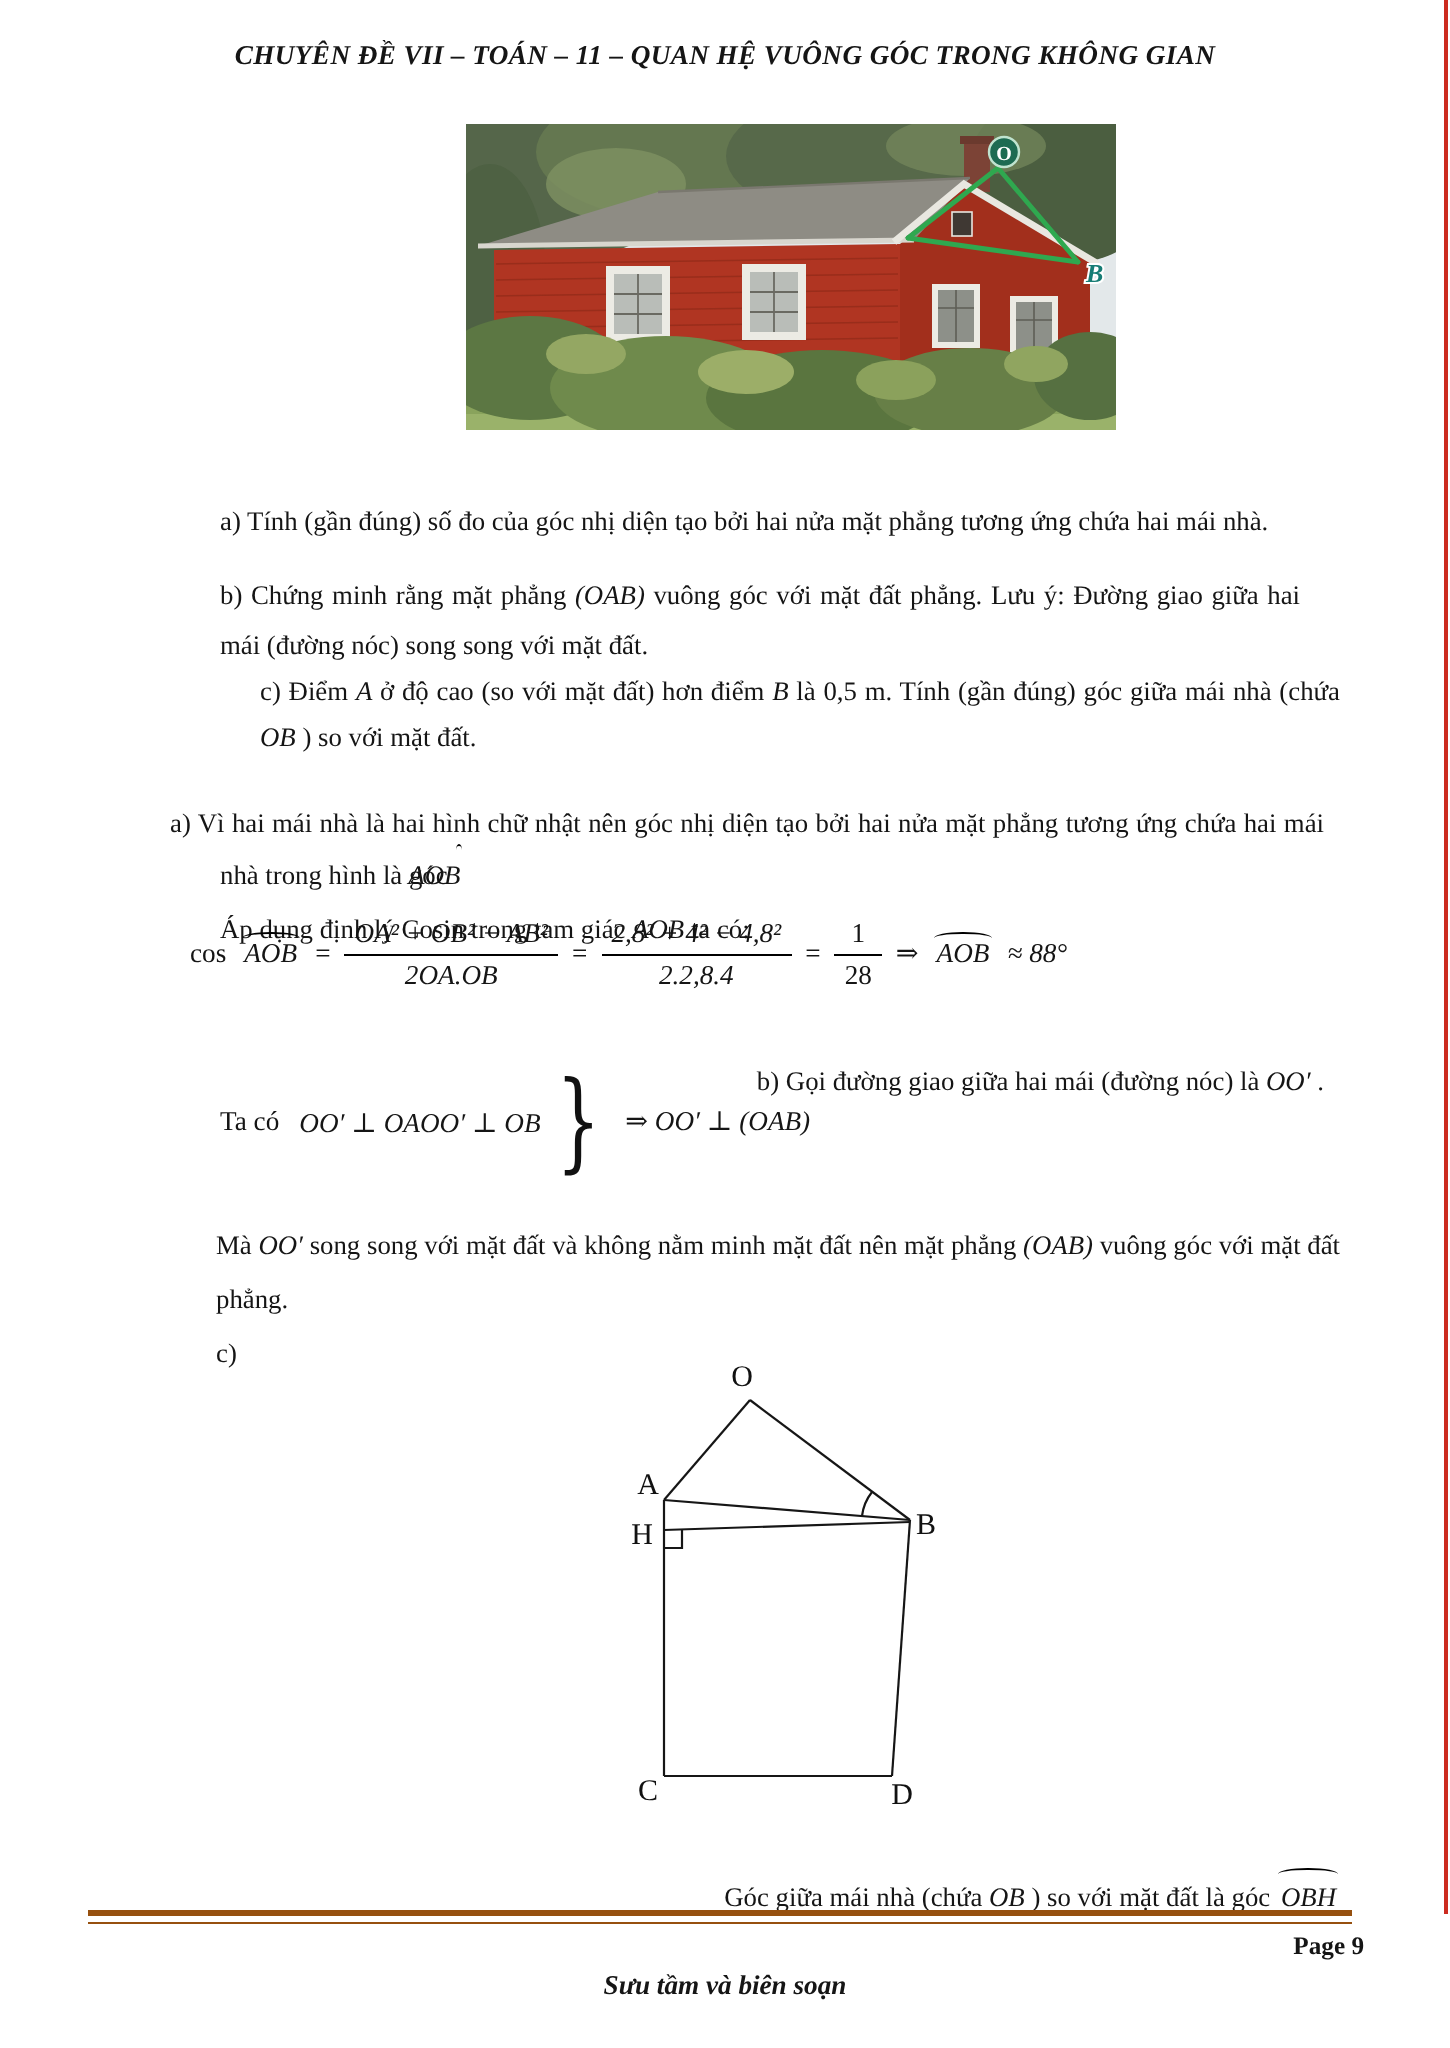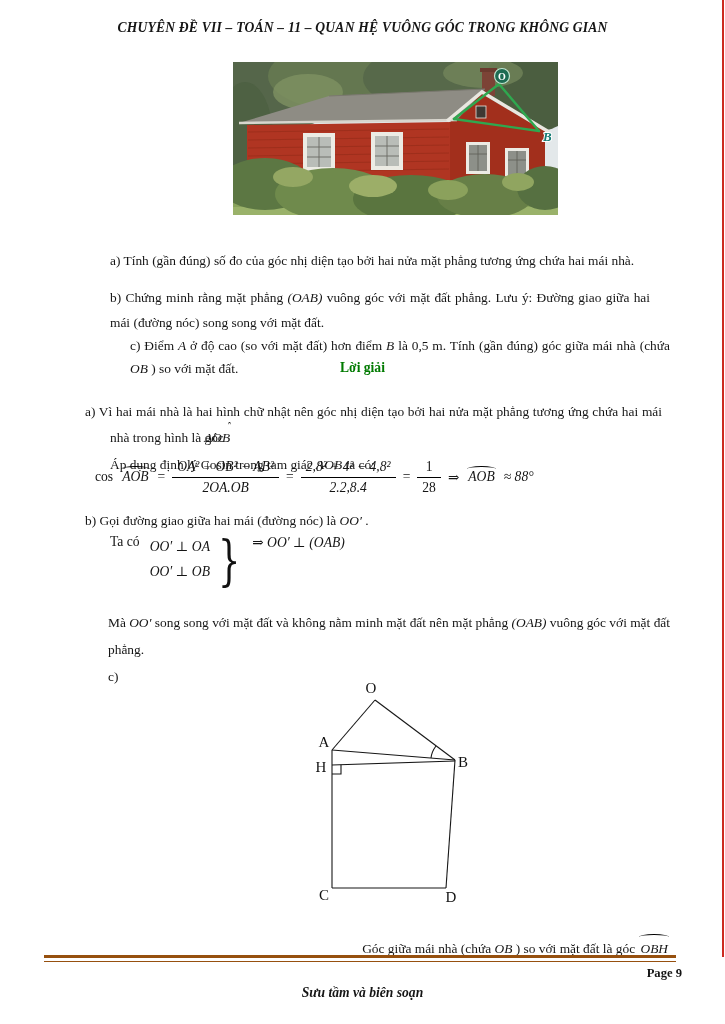--- a/index.html
+++ b/index.html
@@ -42,27 +42,27 @@
     gap:7px;font-size:13.6px;font-style:italic;
   }
   .frac{display:inline-flex;flex-direction:column;line-height:1.3;text-align:center;}
   .frac .num{border-bottom:1px solid #000;padding:0 5px 1px;}
   .frac .den{padding:1px 5px 0;}
   .overarc{position:relative;display:inline-block;font-style:italic;padding:0 2px;}
   .overarc::before{
     content:"";position:absolute;left:1px;right:1px;top:-3px;height:5px;
     border-top:1.3px solid #000;border-radius:50% 50% 0 0;
   }
-  #sol-b{left:85px;top:496px;width:577px;text-align:left;}
+  #sol-b{left:85px;top:516px;width:577px;text-align:right;}
   .cases{
-    position:absolute;left:110px;top:534px;display:flex;
+    position:absolute;left:110px;top:534px;display:flex;align-items:center;
     font-size:13.6px;
   }
   .cases .label{margin-right:10px;}
-  .cases .rows{display:flex;flex-direction:column;font-style:italic;line-height:25px;}
+  .cases .rows{display:flex;flex-direction:row;font-style:italic;line-height:25px;}
   .cases .brace{
     font-family:"DejaVu Serif",serif;font-size:54px;font-weight:400;
     transform:scaleX(.65);line-height:1;margin-left:2px;color:#111;
   }
   .cases .result{font-style:italic;margin-left:6px;}
   #ma-p{left:108px;top:596px;width:562px;line-height:27px;}
   #c-label{left:108px;top:652px;}
   .figure-diagram{position:absolute;left:283px;top:680px;width:225px;height:230px;}
   .figure-diagram svg{display:block;width:100%;height:100%;}
   #final-line{left:110px;top:924px;width:560px;text-align:right;}
@@ -175,21 +175,20 @@
   </p>
 
   <p class="para" id="prob-b">
     <span>b) Chứng minh rằng mặt phẳng </span><span class="it">(OAB)</span><span> vuông góc với mặt đất phẳng. Lưu ý: Đường giao giữa hai mái (đường nóc) song song với mặt đất.</span>
   </p>
 
   <p class="para" id="prob-c">
     <span>c) Điểm </span><span class="it">A</span><span> ở độ cao (so với mặt đất) hơn điểm </span><span class="it">B</span><span> là 0,5 m. Tính (gần đúng) góc giữa mái nhà (chứa </span><span class="it">OB</span><span> ) so với mặt đất.</span>
   </p>
 
-  <div class="loi-giai">Lời giải</div>
 
   <p class="para" id="cosin-line">
     <span>Áp dụng định lý Cosin trong tam giác </span><span class="it">AOB</span><span> ta có:</span>
   </p>
 
   <p class="para hang" id="sol-a">
     <span>a) Vì hai mái nhà là hai hình chữ nhật nên góc nhị diện tạo bởi hai nửa mặt phẳng tương ứng chứa hai mái nhà trong hình là góc </span><span class="overarc">AOB</span>
   </p>
 
   <div class="formula-row">

